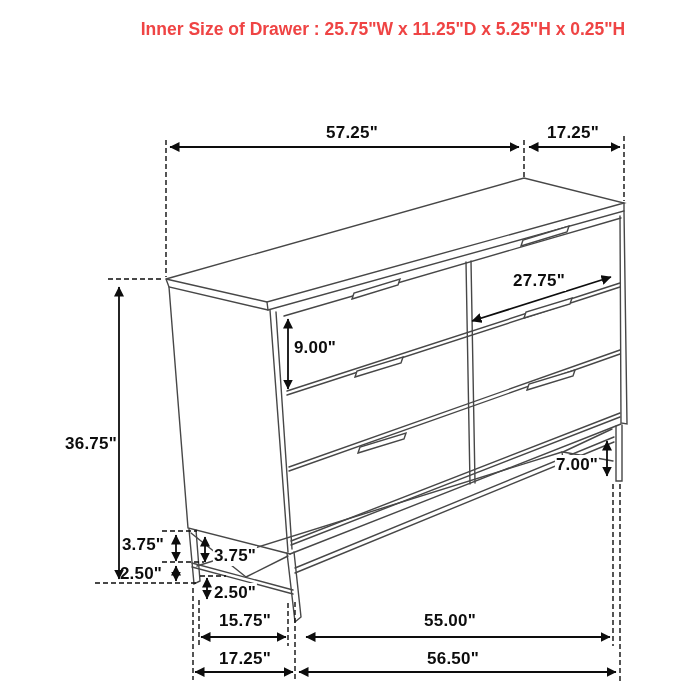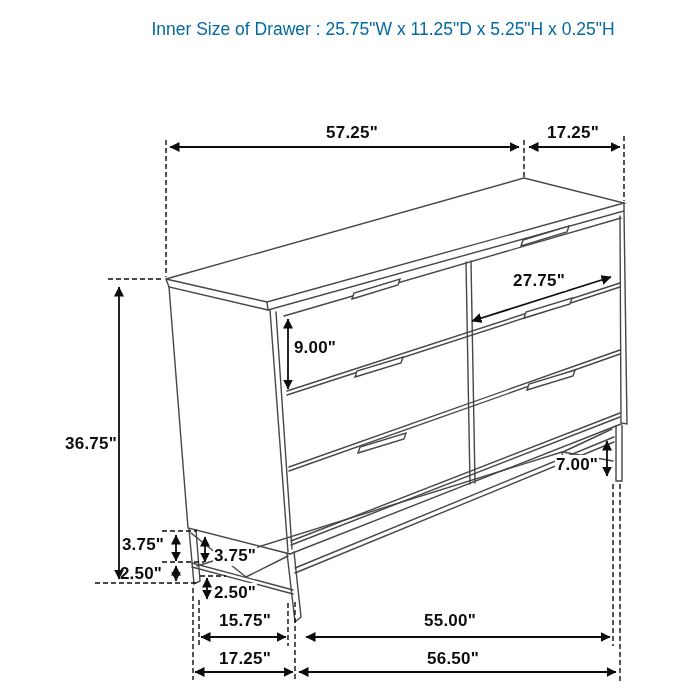--- a/index.html
+++ b/index.html
@@ -9,21 +9,21 @@
   }
   #linework{position:absolute;left:0;top:0;}
   .dim-label{
     position:absolute;transform:translate(-50%,-50%);
     font-weight:bold;font-size:17px;color:#0d0d0d;white-space:nowrap;
     letter-spacing:0.2px;
   }
   .dim-label.masked{background:#ffffff;padding:0 1px;}
   #title-label{
     position:absolute;transform:translate(-50%,-50%);
-    font-weight:normal;font-size:17.5px;color:#0369a1;white-space:nowrap;
+    font-weight:bold;font-size:17.5px;color:#ef4444;white-space:nowrap;
   }
 </style>
 </head>
 <body>
 
 <div id="stage">
 
   <svg id="linework" width="700" height="700" viewBox="0 0 700 700">
     <defs>
       <marker id="ah" markerUnits="userSpaceOnUse" markerWidth="11" markerHeight="10" refX="9.5" refY="5" orient="auto-start-reverse">

